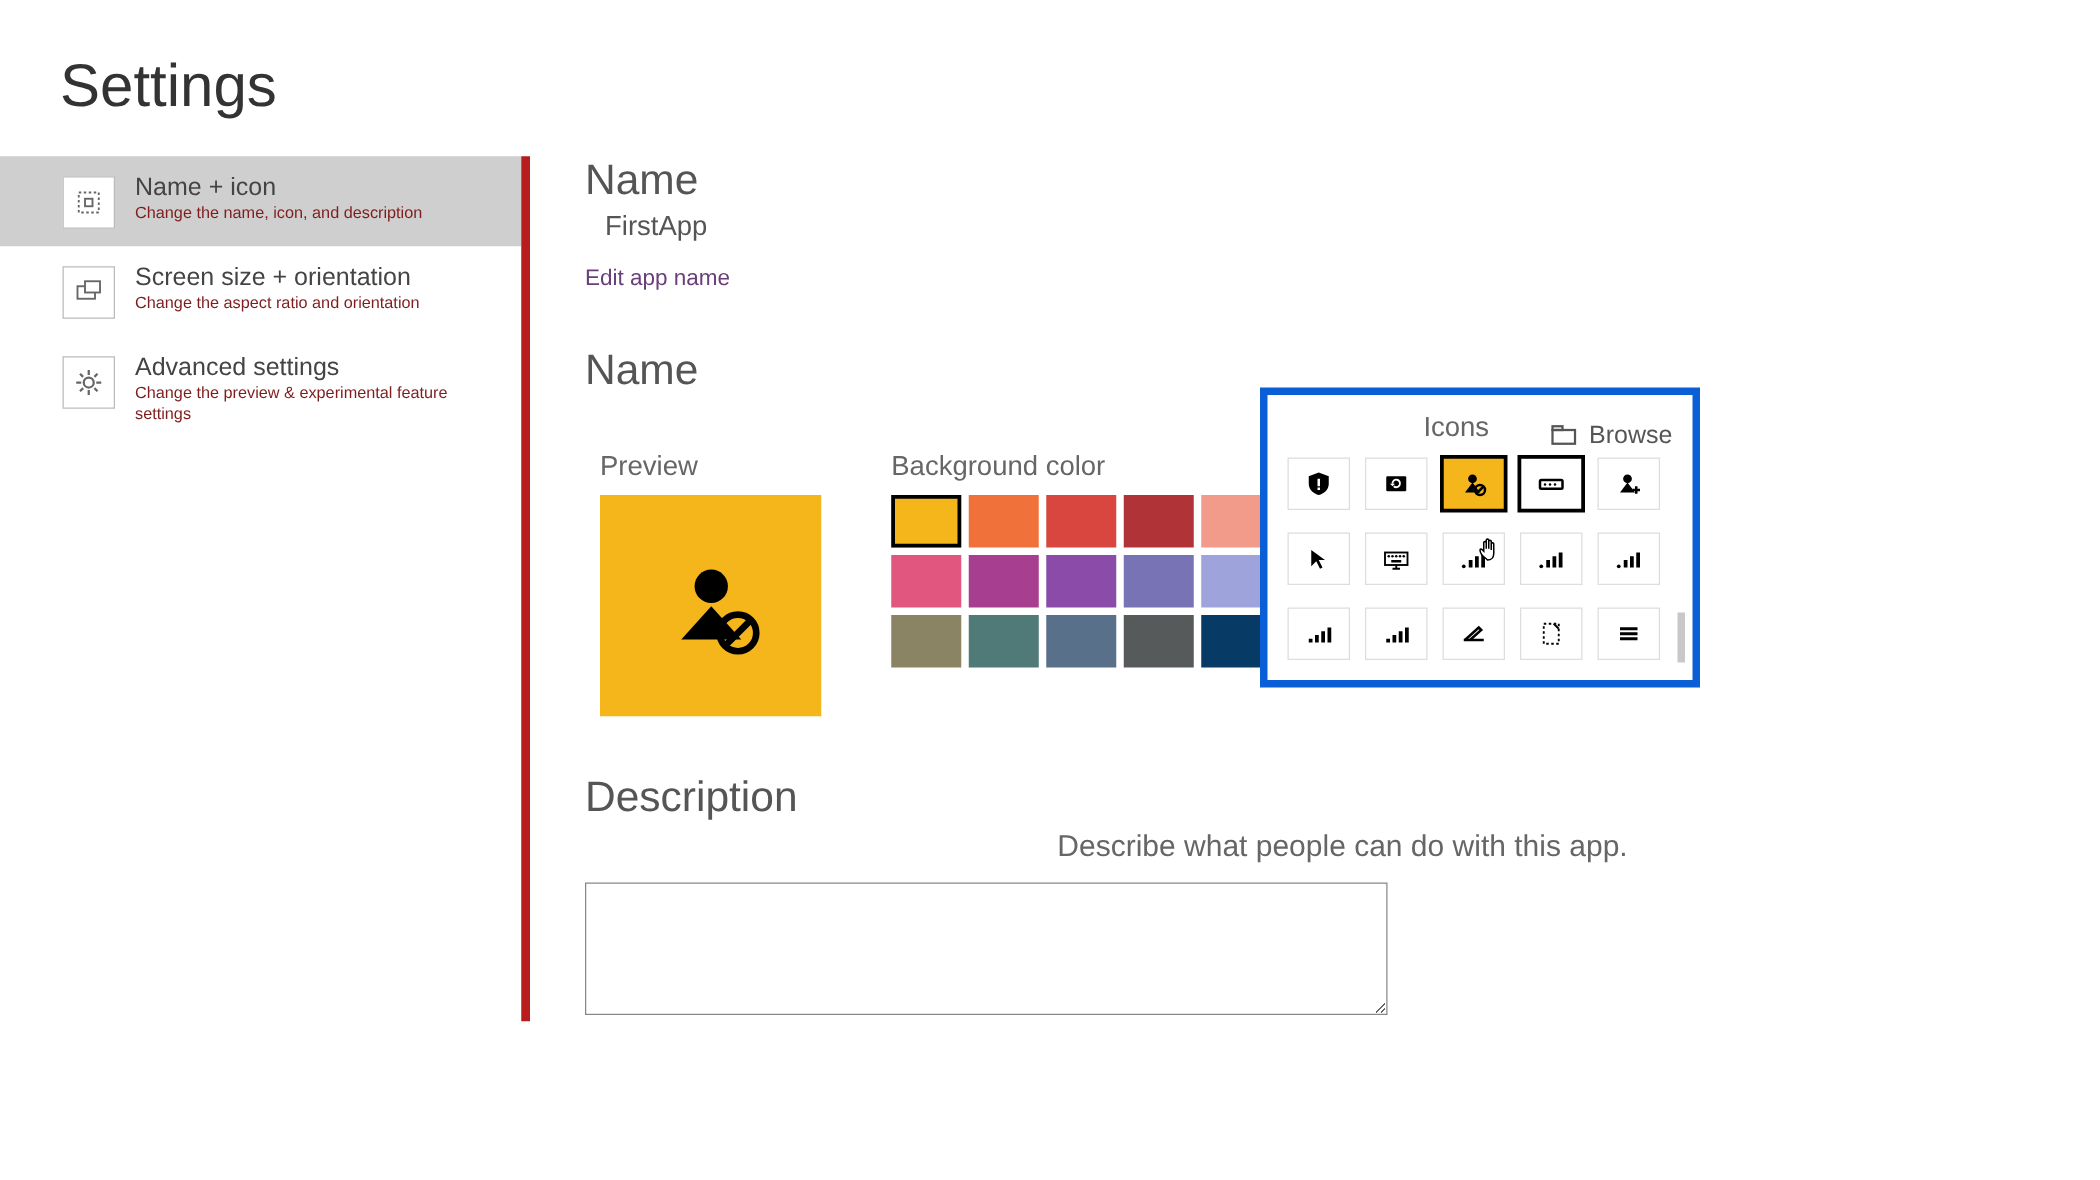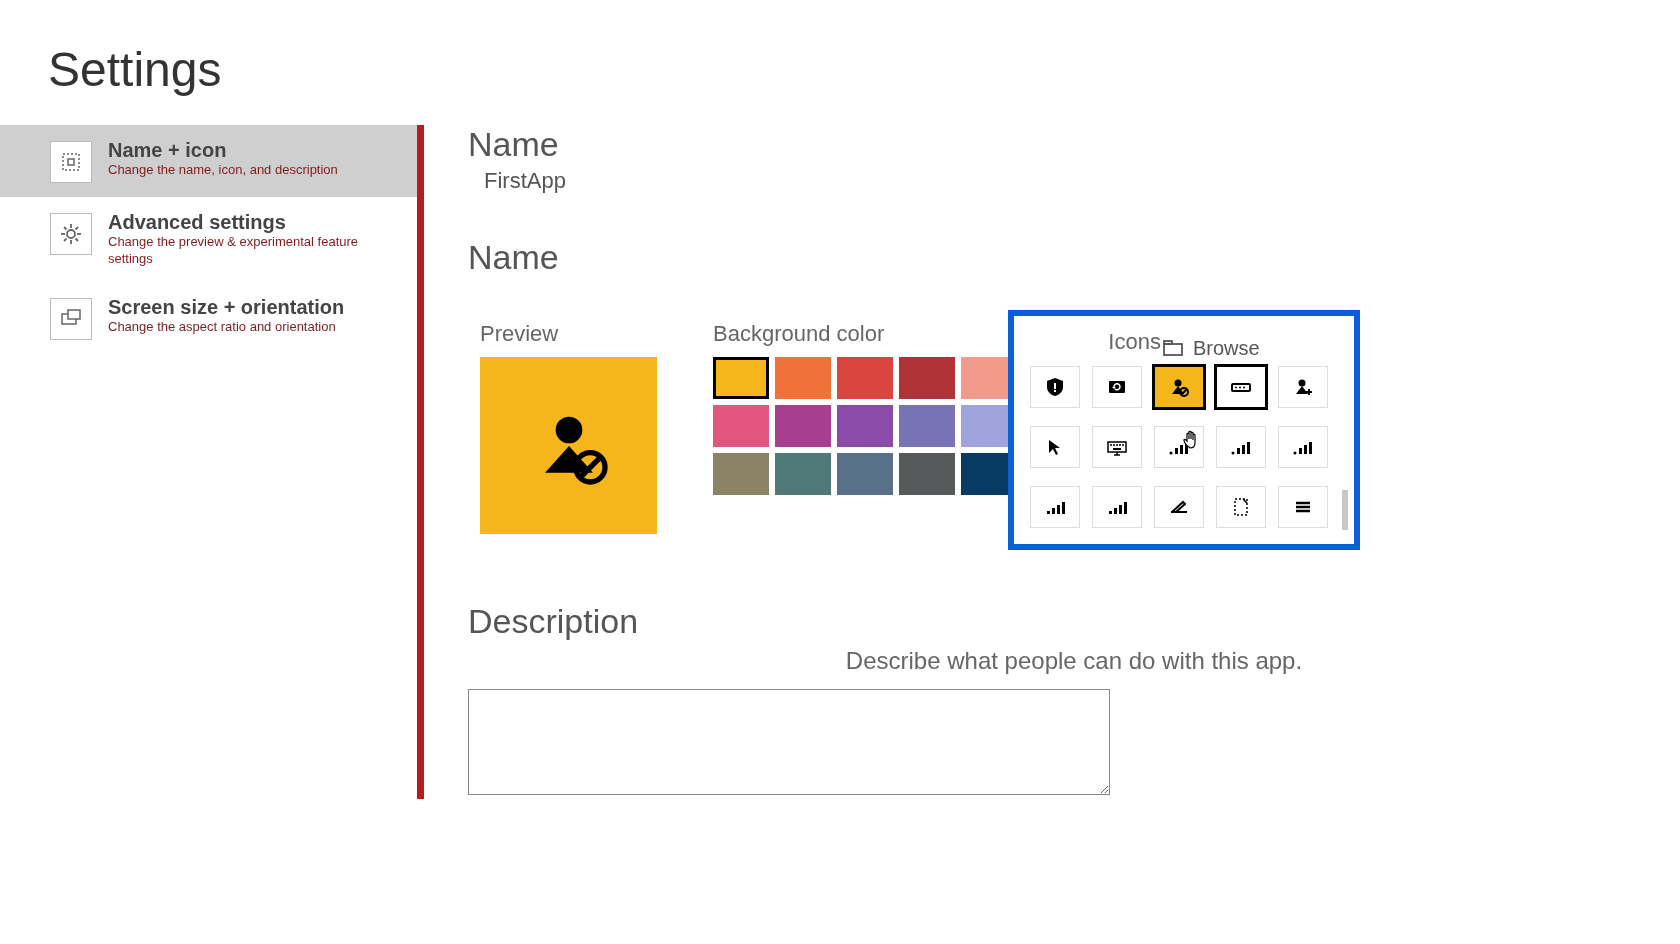--- a/index.html
+++ b/index.html
@@ -41,21 +41,21 @@
     height: 42px;
     background: #fff;
     border: 1px solid #bbb;
     display: flex;
     align-items: center;
     justify-content: center;
     flex-shrink: 0;
     margin-top: 2px;
   }
   .side-texts { padding-top: 0px; color:#555; }
-  .side-title { font-size: 20px; font-weight: 700; color:#444; }
+  .side-title { font-size: 20px; font-weight: 400; color:#444; }
   .side-sub   { font-size: 13px; color:#7f1d1d; line-height:1.3; }
   
   .main {
     flex: 1;
     padding: 0 0 0 44px;
     border-left: 7px solid #b91c1c;
     position: relative;
   }
   .section-h {
     font-size: 34px;
@@ -126,23 +126,24 @@
     left: 584px;
     top: 185px;
     width: 352px;
     height: 240px;
     border: 6px solid #0b5fd6;
     background: #fff;
     padding: 8px 16px 12px 16px;
   }
   .icons-head {
     display:flex;
-    justify-content: center;
+    justify-content: flex-end;
     align-items: center;
     margin-bottom: 6px;
+    gap: 48px;
   }
   .icons-head-left { font-size:22px; color:#666; font-weight:300; }
   .browse {
     display:flex;
     align-items:center;
     gap:8px;
     font-size:20px;
     color:#555;
     cursor:pointer;
     margin-top:12px;
@@ -175,21 +176,21 @@
   }
   .icons-scroll {
     position:absolute;
     right:6px;
     bottom:14px;
     width:6px;
     height:40px;
     background:#c8c8c8;
   }
   
-  .desc-section { margin-top: 68px; }
+  .desc-section { margin-top: 46px; }
   .desc-sub { font-size:24px; color:#666; margin-top:6px;text-align:center; }
   .desc-box {
     margin-top:14px;
     width: 642px;
     height: 106px;
     border:1px solid #888;
     resize: both;
     overflow:auto;
     font-family: inherit;
     font-size:16px;
@@ -329,45 +330,46 @@
           </svg>
         </div>
       <div class="side-texts">
         <div class="side-title">Name + icon</div>
         <div class="side-sub">Change the name, icon, and description</div>
       </div>
     </div>
     <div class="side-item">
       <div class="side-icon">
           <svg width="24" height="24">
+            <use href="#ico-screen"></use>
+          </svg>
+        </div>
+      <div class="side-texts">
+        <div class="side-title">Screen size + orientation</div>
+        <div class="side-sub">Change the aspect ratio and orientation</div>
+      </div>
+    </div>
+    <div class="side-item">
+      <div class="side-icon">
+          <svg width="24" height="24">
             <use href="#ico-gear"></use>
           </svg>
         </div>
       <div class="side-texts">
         <div class="side-title">Advanced settings</div>
         <div class="side-sub">Change the preview &amp; experimental feature settings</div>
       </div>
     </div>
-    <div class="side-item">
-      <div class="side-icon">
-          <svg width="24" height="24">
-            <use href="#ico-screen"></use>
-          </svg>
-        </div>
-      <div class="side-texts">
-        <div class="side-title">Screen size + orientation</div>
-        <div class="side-sub">Change the aspect ratio and orientation</div>
-      </div>
-    </div>
   </div>
 
   <div class="main">
 
     <div class="section-h">Name</div>
     <div class="name-value">FirstApp</div>
+    <div class="link">Edit app name</div>
 
     <div class="section-h" style="margin-top:44px">Name</div>
 
     <div class="icon-area">
 
       <div>
         <div class="col-label">Preview</div>
         <div class="preview-box">
           <svg width="80" height="80" viewBox="0 0 60 60">
               <use href="#ico-user-blocked"></use>

